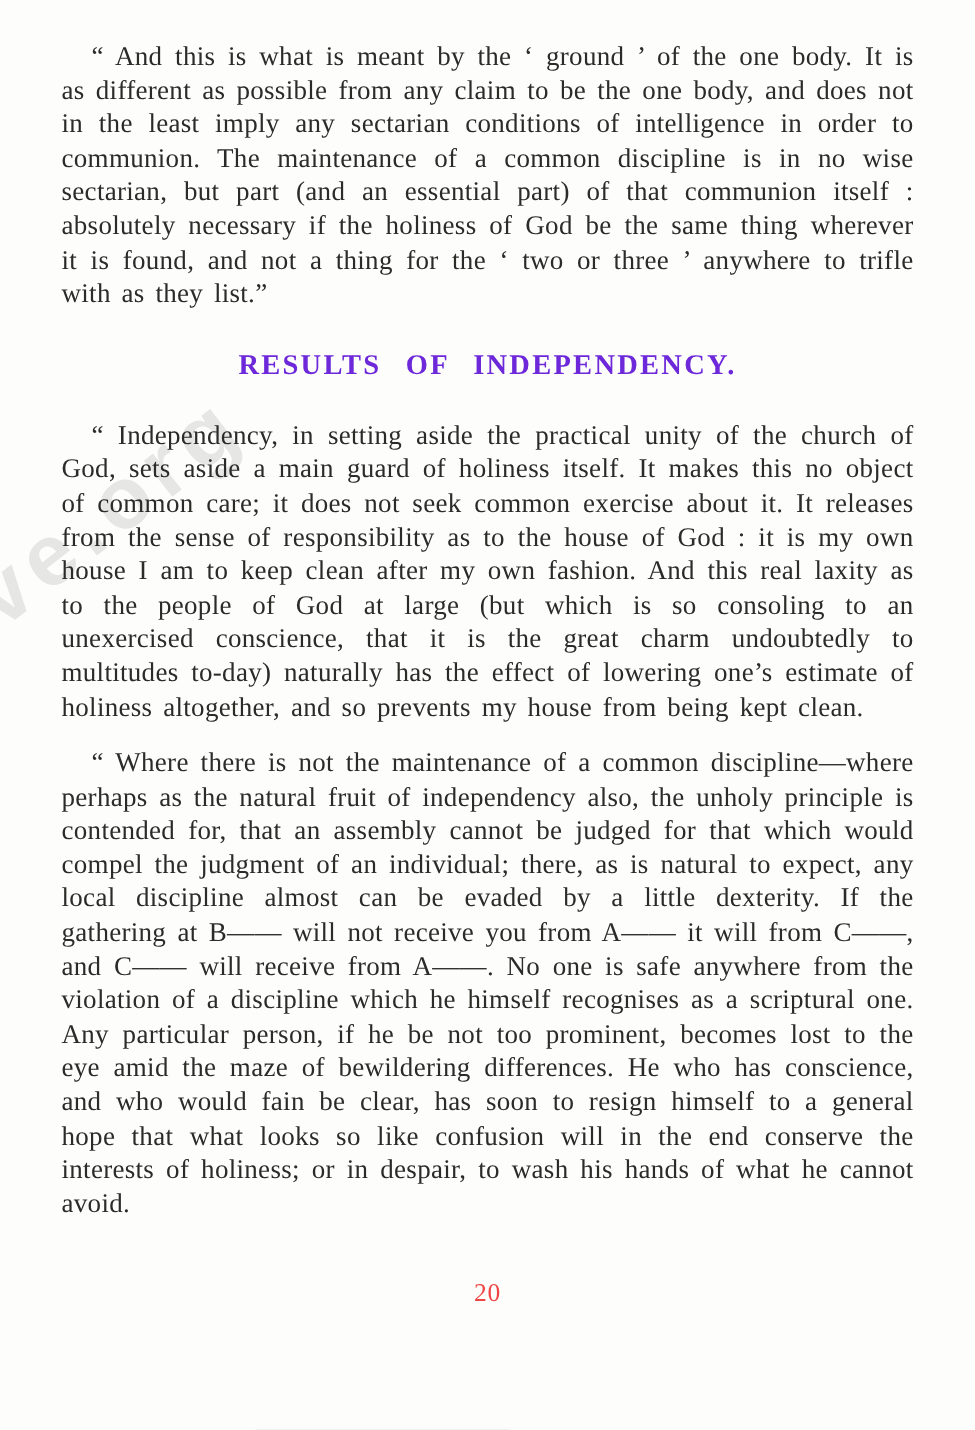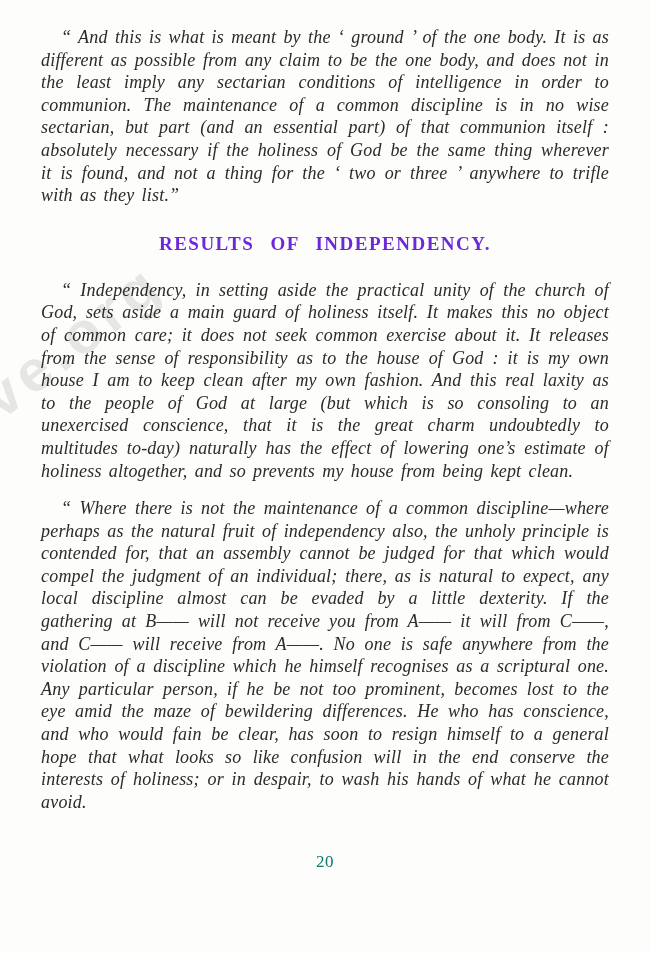--- a/index.html
+++ b/index.html
@@ -24,41 +24,40 @@
   }
   .body-text p {
     margin: 0 0 15px 0;
     font-size: 18px;
     line-height: 22.6px;
     text-align: justify;
     text-indent: 20px;
     word-spacing: 2.5px;
     letter-spacing: 0.2px;
     font-weight: 500;
-    font-style: italic;
   }
   .section-heading {
     text-align: center;
     font-weight: bold;
     font-size: 19px;
     letter-spacing: 1.5px;
     word-spacing: 10px;
     margin: 26px 0 24px 0;
     text-indent: 0;
     color: #6d28d9;
   }
   .page-number {
     position: absolute;
     left: 0;
     right: 0;
     top: 852px;
     text-align: center;
     font-size: 17px;
     letter-spacing: 0.5px;
-    color: #0f766e;
+    color: #ef4444;
     z-index: 2;
   }
   .watermark {
     position: absolute;
     left: -80px;
     top: 430px;
     width: 900px;
     transform: rotate(-38deg);
     transform-origin: 120px 400px;
     font-family: "Liberation Sans", sans-serif;

